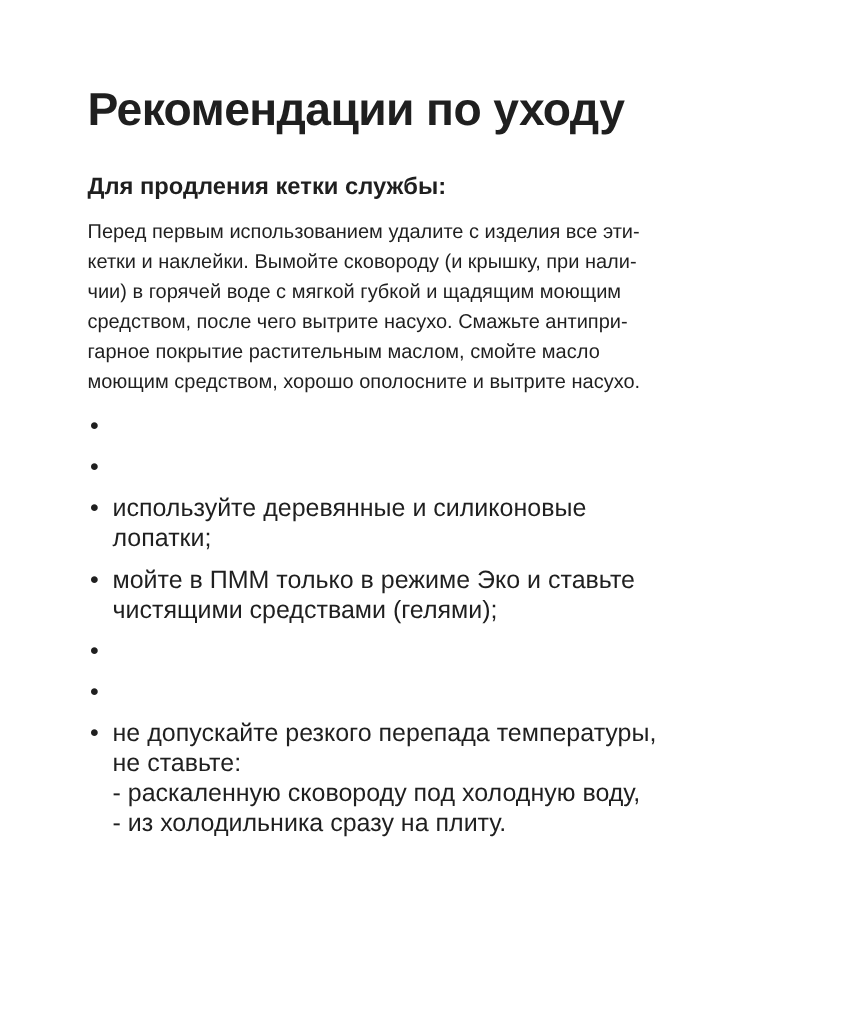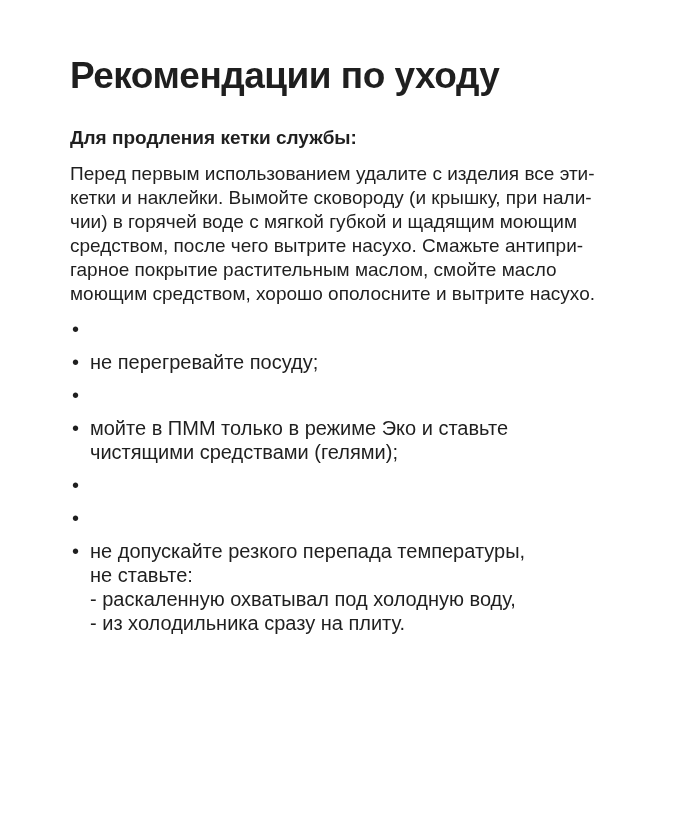--- a/index.html
+++ b/index.html
@@ -12,37 +12,38 @@
     background: #ffffff;
     color: #1f1f1f;
     font-family: "Liberation Sans", "DejaVu Sans", sans-serif;
     overflow: hidden;
   }
   .page {
     box-sizing: border-box;
     width: 689px;
     height: 683px;
     padding: 54px 40px 0 70px;
+    margin-top: 12px;
   }
   .title {
     margin: 0;
     font-size: 37px;
     line-height: 44px;
     font-weight: 700;
     letter-spacing: -0.5px;
   }
   .subtitle {
     margin: 28px 0 0 0;
     font-size: 19px;
     line-height: 24px;
     font-weight: 700;
   }
   .intro {
     margin: 12px 0 0 0;
-    font-size: 19px;
+    font-size: 16px;
     line-height: 24px;
     white-space: pre-line;
   }
   ul.rules {
     margin: 11px 0 0 0;
     padding: 0;
     list-style: none;
     font-size: 20px;
     line-height: 24px;
   }
@@ -74,37 +75,38 @@
 чии) в горячей воде с мягкой губкой и щадящим моющим
 средством, после чего вытрите насухо. Смажьте антипри-
 гарное покрытие растительным маслом, смойте масло
 моющим средством, хорошо ополосните и вытрите насухо.</p>
   <ul class="rules" id="rules-list">
       <li>
         <span class="marker">•</span>
       </li>
       <li>
         <span class="marker">•</span>
-        <span class="rule-text">не перегревайте посуду;</span>
       </li>
       <li>
         <span class="marker">•</span>
+        <span class="rule-text">используйте деревянные и силиконовые
+лопатки;</span>
       </li>
       <li>
         <span class="marker">•</span>
         <span class="rule-text">мойте в ПММ только в режиме Эко и ставьте
 чистящими средствами (гелями);</span>
       </li>
       <li>
         <span class="marker">•</span>
       </li>
       <li>
         <span class="marker">•</span>
       </li>
       <li>
         <span class="marker">•</span>
         <span class="rule-text">не допускайте резкого перепада температуры,
 не ставьте:
-- раскаленную охватывал под холодную воду,
+- раскаленную сковороду под холодную воду,
 - из холодильника сразу на плиту.</span>
       </li>
     </ul>
 </div>
 
 </body></html>

